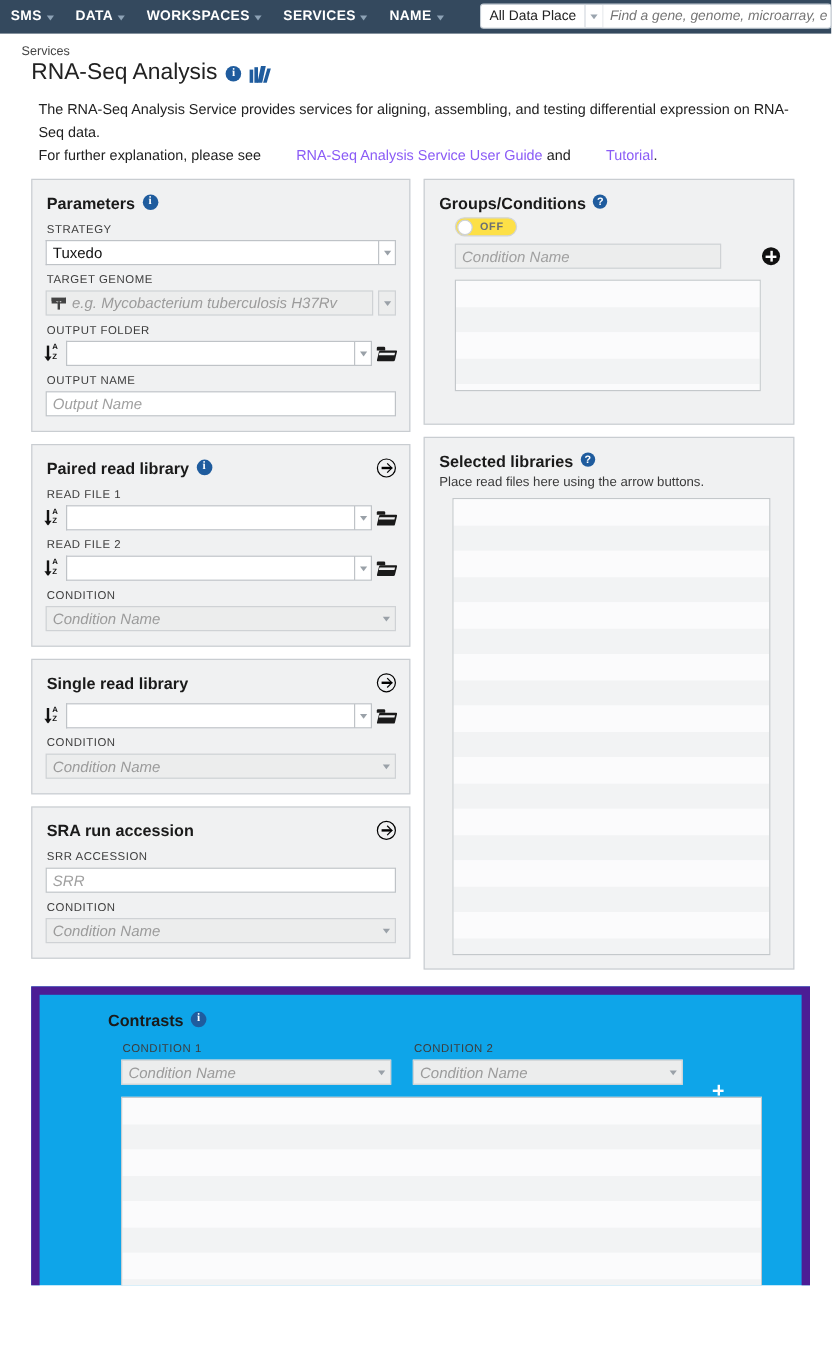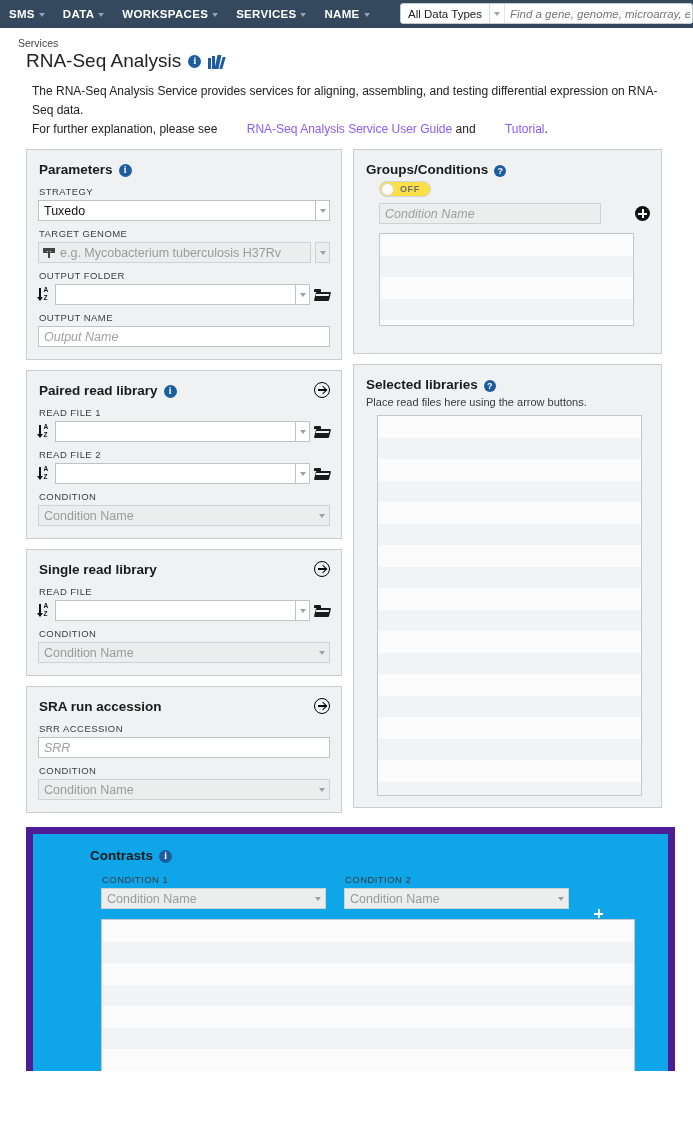--- a/index.html
+++ b/index.html
@@ -66,21 +66,21 @@
   .board { position:relative; padding: 10px 18px 0 26px; }
   .cols { display:flex; gap:11px; align-items:flex-start; }
   .col-left { width:316px; flex:0 0 316px; }
   .col-right { width:309px; flex:0 0 309px; }
 
   .panel {
     border:1px solid #c9cdd1; background:#f0f1f2; padding:10px 11px 12px 11px;
     margin-bottom:10px; position:relative;
   }
   .panel-title {
-    font-size:13.5px; font-weight:bold; color:#1a1a1a; display:flex; align-items:flex-end; gap:6px;
+    font-size:13.5px; font-weight:bold; color:#1a1a1a; display:flex; align-items:flex-start; gap:6px;
     margin: 2px 0 9px 1px;
   }
   .panel-title.tight { margin-bottom:4px; }
   .icon-q {
     width:12px;height:12px;border-radius:50%;background:#1f5c9e;color:#fff;font-size:9px;
     font-weight:bold;line-height:12px;text-align:center;display:inline-block;cursor:pointer;
     font-family:"Liberation Sans",sans-serif;
   }
   .arrow-circle {
     position:absolute; right:11px; top:11px; width:16px;height:16px;border-radius:50%;
@@ -111,21 +111,21 @@
   .combo { display:flex; align-items:stretch; flex:1; min-width:0; }
   .combo .tf { border-right:0; }
   .combo-btn {
     width:15px; border:1px solid #bfc3c7; background:#fff; display:flex;
     align-items:center; justify-content:center; cursor:pointer;
   }
   .combo-btn.disabled { background:#eceded; border-color:#cfd2d5; }
   .combo-caret { width:0;height:0;border-left:3.5px solid transparent;border-right:3.5px solid transparent;border-top:4px solid #9aa1a8; }
 
   .combo-boxed { border:1px solid #cfd2d5; background:#eceded; display:flex; align-items:center; flex:1; height:21px; min-width:0;}
-  .combo-boxed .ph { flex:1; font-size:12.5px; color:#9b9b9b; padding-left:5px; white-space:nowrap; overflow:hidden;}
+  .combo-boxed .ph { flex:1; font-size:12.5px; font-style:italic; color:#9b9b9b; padding-left:5px; white-space:nowrap; overflow:hidden;}
   .combo-boxed .sep { width:15px; display:flex;align-items:center;justify-content:center; }
 
   
   .icon-az { width:13px; height:16px; position:relative; flex:0 0 13px; }
   .icon-az .ar { position:absolute; left:1px; top:1px; width:1.6px; height:12px; background:#111; }
   .icon-az .arh { position:absolute; left:-0.7px; top:10px; width:0;height:0;
      border-left:3px solid transparent;border-right:3px solid transparent;border-top:4px solid #111; }
   .icon-az .a { position:absolute; left:5.5px; top:0px; font-size:6.5px; font-weight:bold; color:#111; line-height:6.5px; font-family:"Liberation Sans",sans-serif;}
   .icon-az .z { position:absolute; left:5.5px; top:8px; font-size:6.5px; font-weight:bold; color:#111; line-height:6.5px; font-family:"Liberation Sans",sans-serif;}
 
@@ -204,21 +204,21 @@
       <div class="nav-item">
         <span>SERVICES</span>
         <span class="nav-caret"></span>
       </div>
       <div class="nav-item">
         <span>NAME</span>
         <span class="nav-caret"></span>
       </div>
     </div>
     <div class="nav-search">
-      <div class="nav-search-type">All Data Types</div>
+      <div class="nav-search-type">All Data Place</div>
       <div class="nav-search-caret-wrap">
         <span class="nav-search-caret"></span>
       </div>
       <input class="nav-search-input" placeholder="Find a gene, genome, microarray, e" style="">
     </div>
   </div>
 
   <div class="crumb">Services</div>
   <div class="title-row">
     <span class="page-title">RNA-Seq Analysis</span>
@@ -360,21 +360,20 @@
             </div>
           </div>
         </div>
 
         <div class="panel">
           <div class="panel-title">
             <span>Single read library</span>
           </div>
           <div class="arrow-circle"></div>
 
-          <div class="fl first">READ FILE</div>
           <div class="row">
             <span class="icon-az">
                 <i class="ar"></i>
                 <i class="arh"></i>
                 <b class="a">A</b>
                 <b class="z">Z</b>
               </span>
             <div class="combo">
               <input class="tf" value="" style="">
               <div class="combo-btn">

